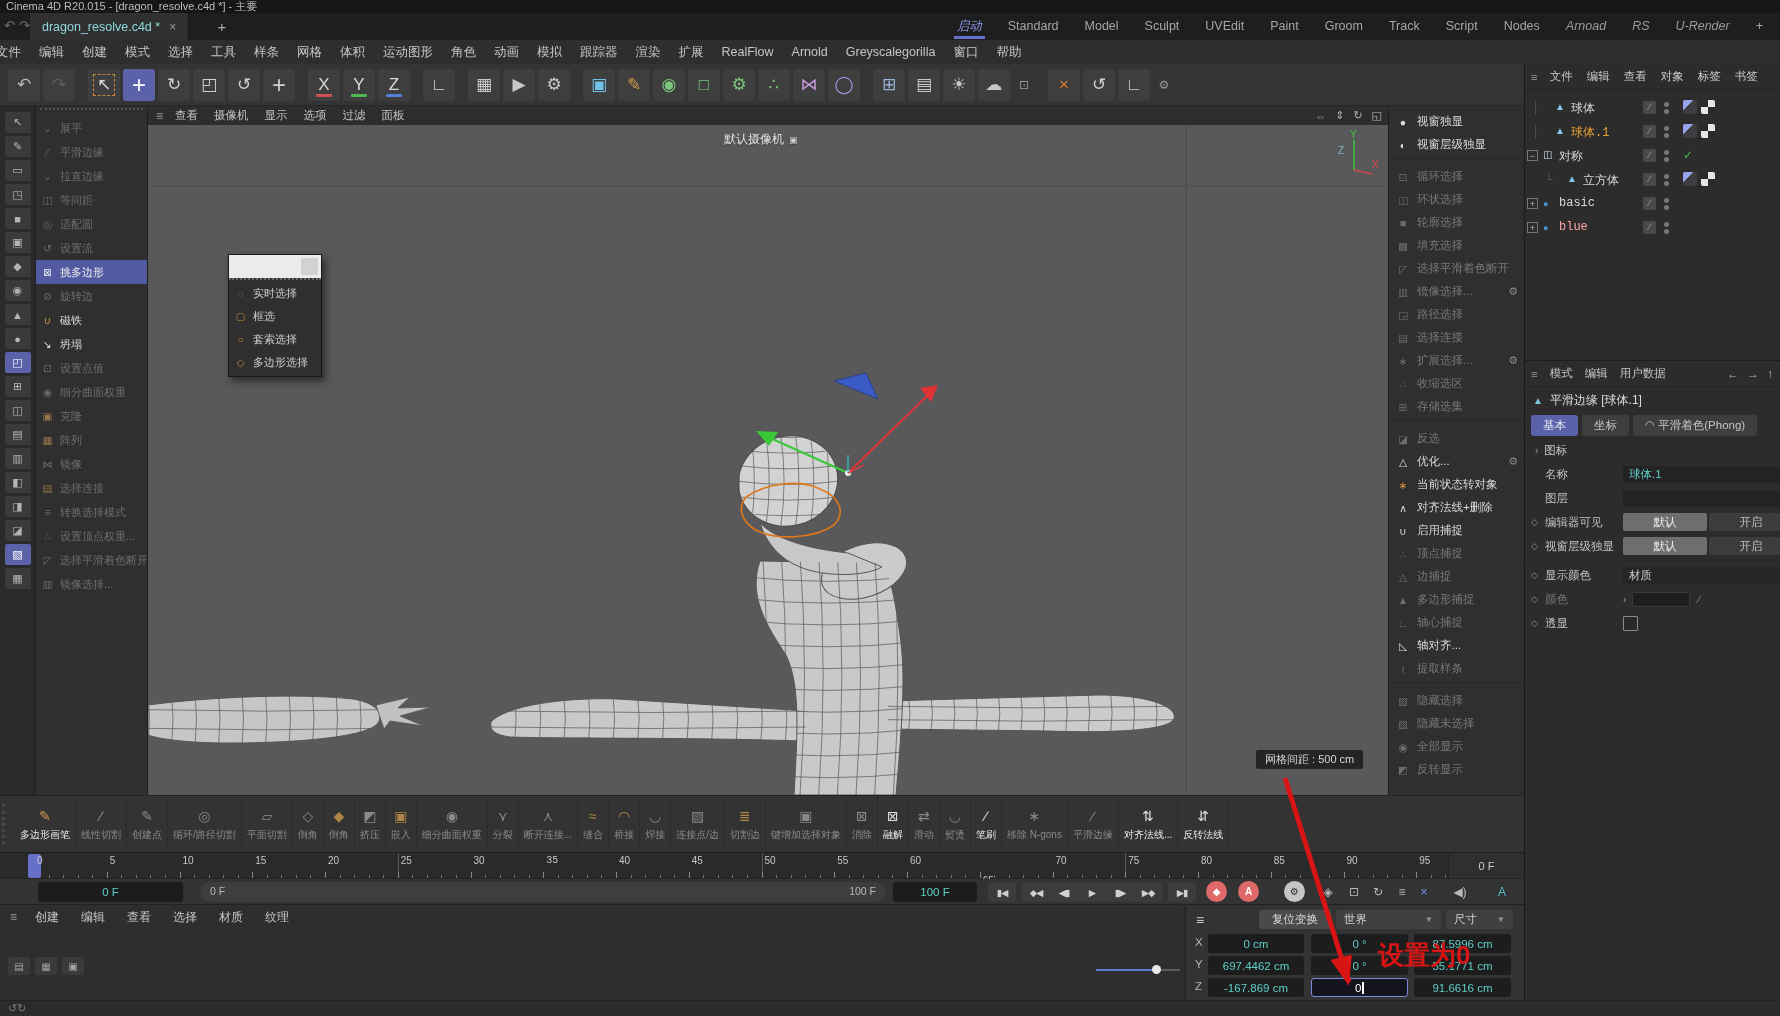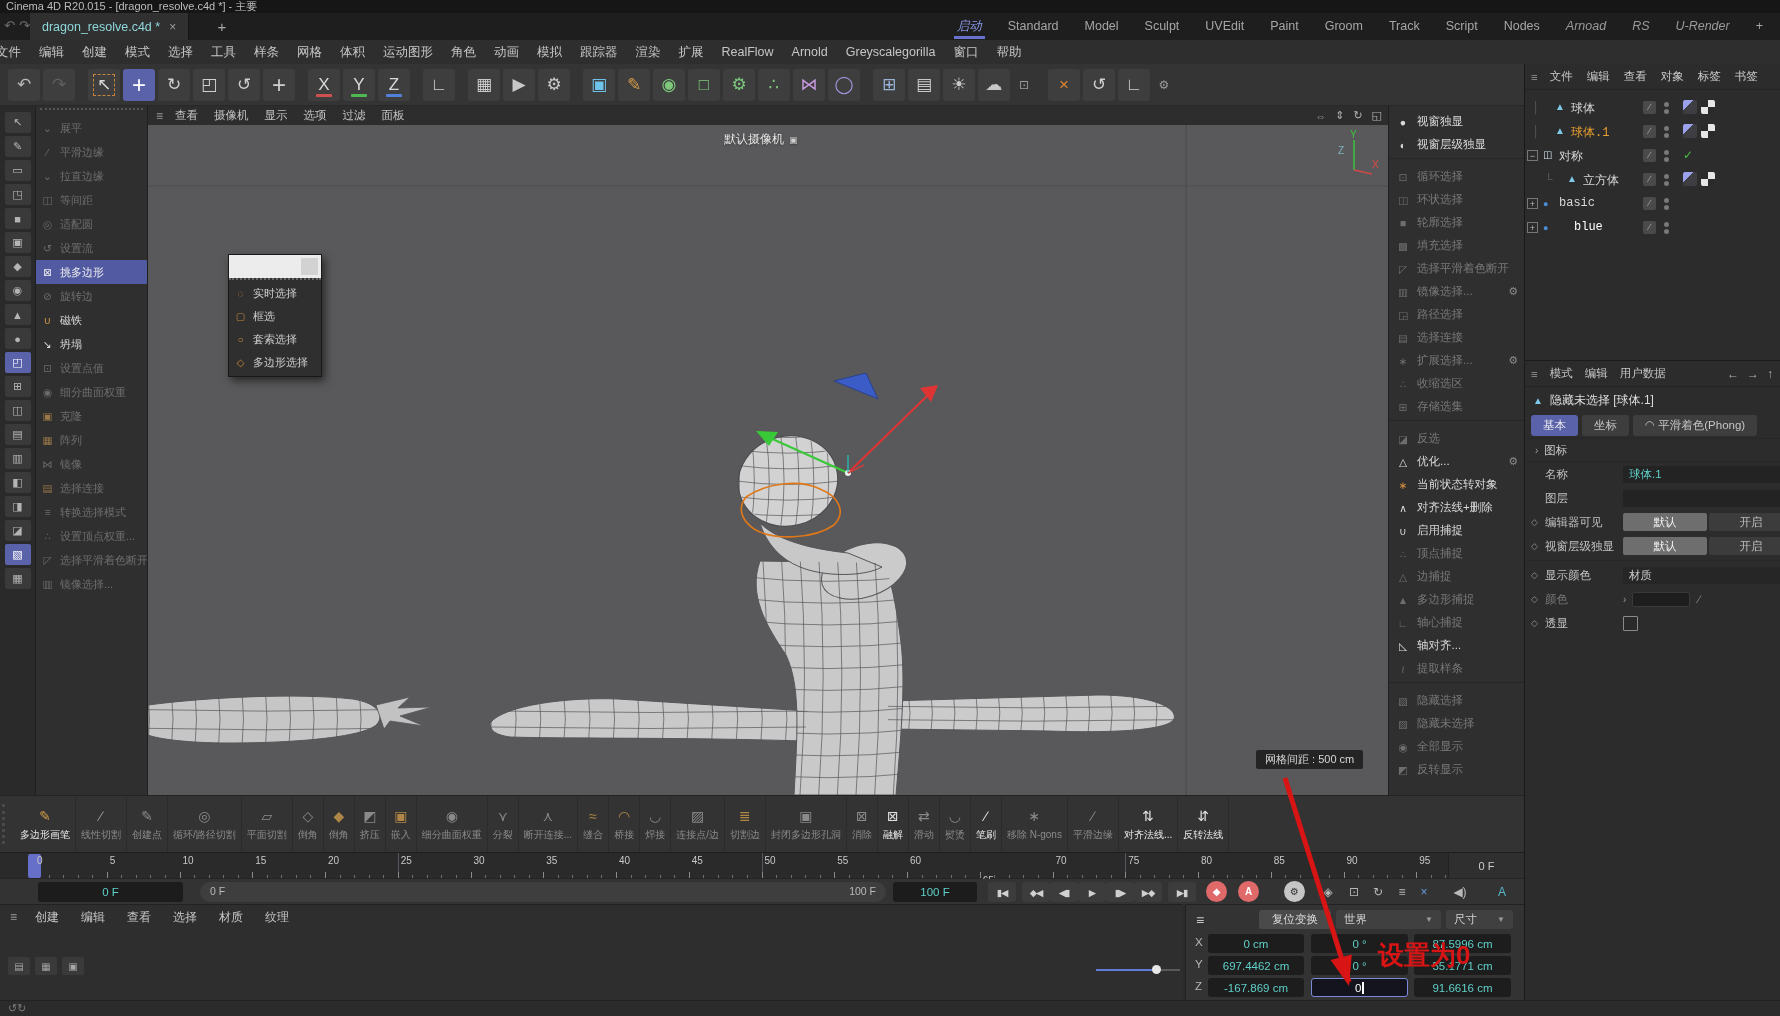--- a/index.html
+++ b/index.html
@@ -856,42 +856,42 @@
           <span class="pencil">∕</span>
           <span class="dots">
             <i></i>
             <i></i>
           </span>
           <span class="om-tags"></span>
         </div>
         <div class="om-row" style="top: 126px;">
           <span class="exp">+</span>
           <span class="oic" style="left: 18px; color: rgb(74, 144, 216); font-size: 9px; top: 7px;">●</span>
-          <span class="oname" style="left: 49px; color: #ffffff;">blue</span>
+          <span class="oname" style="left: 34px; color: #fca5a5;">blue</span>
           <span class="pencil">∕</span>
           <span class="dots">
             <i></i>
             <i></i>
           </span>
           <span class="om-tags"></span>
         </div>
       </div>
     <div id="attr">
       <div id="attr-menu">
         <span class="burger">≡</span>
         <span id="attr-menu-items"><span class="om-menu-item">模式</span><span class="om-menu-item">编辑</span><span class="om-menu-item">用户数据</span></span>
         <span id="attr-nav">
             <span>←</span>
             <span>→</span>
             <span>↑</span>
           </span>
       </div>
       <div id="attr-title">
         <span class="tic">▲</span>
-        <span>隐藏未选择 [球体.1]</span>
+        <span>平滑边缘 [球体.1]</span>
       </div>
       <div id="attr-tabs">
           <div class="attr-tab active"><span>基本</span></div>
           <div class="attr-tab"><span>坐标</span></div>
           <div class="attr-tab"><span>◠ </span><span>平滑着色(Phong)</span></div>
         </div>
       <div id="attr-iconrow">
         <span class="chev">›</span><span>图标</span>
       </div>
       <div id="attr-rows">
@@ -1005,21 +1005,21 @@
       <div class="bt-item">
         <div class="bt-ic" style="color: rgb(138, 138, 138);">▨</div>
         <div class="bt-label">连接点/边</div>
       </div>
       <div class="bt-item">
         <div class="bt-ic" style="color: rgb(176, 134, 72);">≣</div>
         <div class="bt-label">切割边</div>
       </div>
       <div class="bt-item">
         <div class="bt-ic" style="color: rgb(138, 138, 138);">▣</div>
-        <div class="bt-label">封闭多边形孔洞</div>
+        <div class="bt-label">键增加选择对象</div>
       </div>
       <div class="bt-item">
         <div class="bt-ic" style="color: rgb(138, 138, 138);">⊠</div>
         <div class="bt-label">消除</div>
       </div>
       <div class="bt-item active">
         <div class="bt-ic" style="color: rgb(224, 224, 224);">⊠</div>
         <div class="bt-label">融解</div>
       </div>
       <div class="bt-item">
@@ -1064,21 +1064,21 @@
       <span class="rl-label" style="left: 182.5px;">10</span>
       <div class="rl-tick" style="left: 179.5px; height: 6px;"></div>
       <span class="rl-label" style="left: 255.25px;">15</span>
       <div class="rl-tick" style="left: 252.25px; height: 6px;"></div>
       <span class="rl-label" style="left: 328px;">20</span>
       <div class="rl-tick" style="left: 325px; height: 6px;"></div>
       <span class="rl-label" style="left: 400.75px;">25</span>
       <div class="rl-tick" style="left: 397.75px; height: 6px;"></div>
       <span class="rl-label" style="left: 473.5px;">30</span>
       <div class="rl-tick" style="left: 470.5px; height: 6px;"></div>
-      <span class="rl-label" style="left: 546.25px;">35</span>
+      <span class="rl-label" style="left: 546.25px; font-family: Liberation Mono, monospace;">35</span>
       <div class="rl-tick" style="left: 543.25px; height: 6px;"></div>
       <span class="rl-label" style="left: 619px;">40</span>
       <div class="rl-tick" style="left: 616px; height: 6px;"></div>
       <span class="rl-label" style="left: 691.75px;">45</span>
       <div class="rl-tick" style="left: 688.75px; height: 6px;"></div>
       <span class="rl-label" style="left: 764.5px;">50</span>
       <div class="rl-tick" style="left: 761.5px; height: 6px;"></div>
       <span class="rl-label" style="left: 837.25px;">55</span>
       <div class="rl-tick" style="left: 834.25px; height: 6px;"></div>
       <span class="rl-label" style="left: 910px;">60</span>

